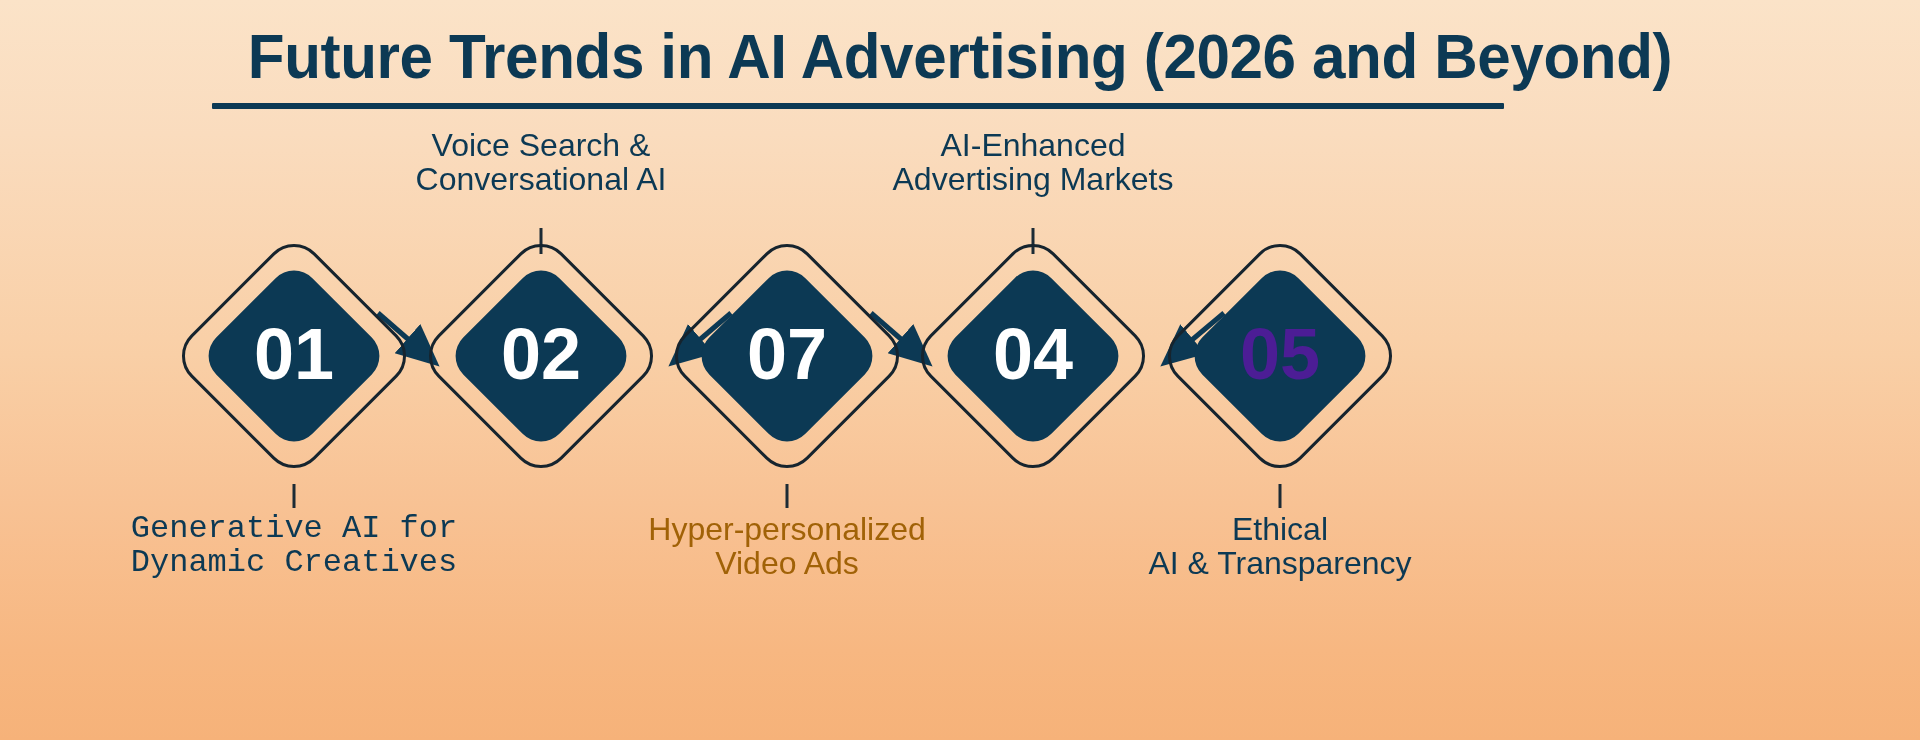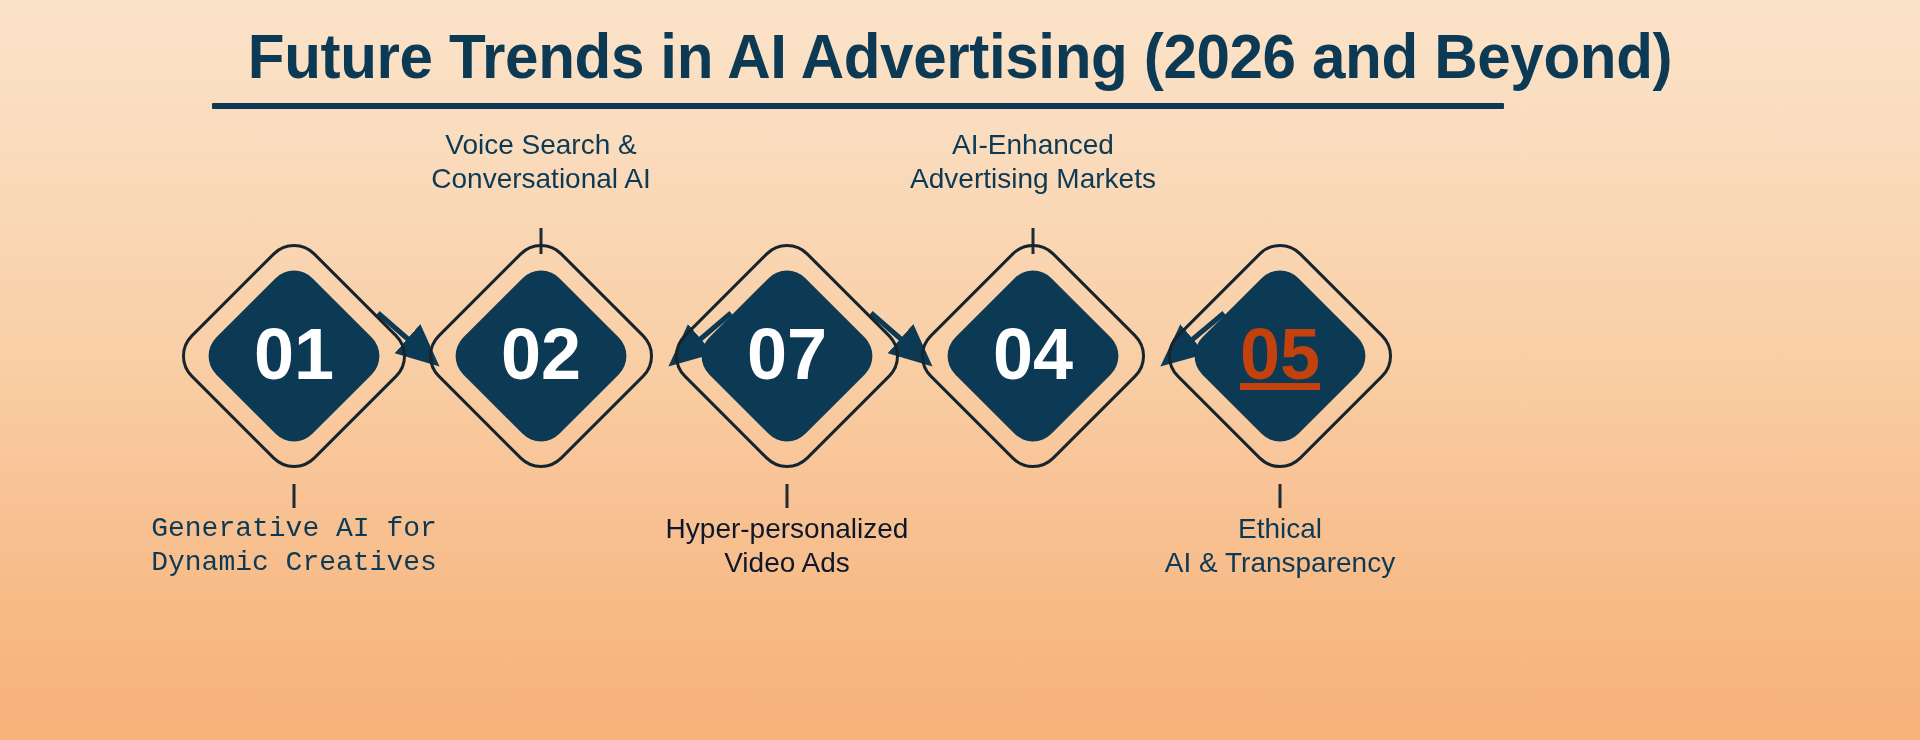--- a/index.html
+++ b/index.html
@@ -45,21 +45,21 @@
   .dia-num{
     position:absolute;width:160px;height:60px;left:-80px;top:-32px;
     color:#ffffff;font-size:72px;line-height:60px;font-weight:700;
     text-align:center;letter-spacing:0px;
     font-family:"Liberation Sans","DejaVu Sans",sans-serif;
   }
 
   
   .label{
     position:absolute;color:#0c3954;
-    font-size:28px;line-height:34px;font-weight:400;
+    font-size:32px;line-height:34px;font-weight:400;
     text-align:center;white-space:pre-line;
     font-family:"Liberation Sans","DejaVu Sans",sans-serif;
   }
   .label.above{transform:translate(-50%,-100%);}
   .label.below{transform:translate(-50%,0);}
 </style>
 </head>
 <body>
 
 <div id="stage">
@@ -109,29 +109,29 @@
           <div class="dia-num" style="color: rgb(255, 255, 255);">07</div>
         </div>
         <div class="node" style="left: 1033px; top: 356px;">
           <div class="dia-outer" style="border-color: rgb(22, 36, 46);"></div>
           <div class="dia-inner" style="background: rgb(12, 57, 84);"></div>
           <div class="dia-num" style="color: rgb(255, 255, 255);">04</div>
         </div>
         <div class="node" style="left: 1280px; top: 356px;">
           <div class="dia-outer" style="border-color: rgb(22, 36, 46);"></div>
           <div class="dia-inner" style="background: rgb(12, 57, 84);"></div>
-          <div class="dia-num" style="color: #c2410c; text-decoration: underline;">05</div>
+          <div class="dia-num" style="color: #4c1d95;">05</div>
         </div>
       </div>
     <div id="labels">
         <div class="label below" style="left: 294px; top: 512px; color: rgb(12, 57, 84); font-family: Liberation Mono, monospace;">Generative AI for
 Dynamic Creatives</div>
         <div class="label above" style="left: 541px; top: 196px; color: rgb(12, 57, 84);">Voice Search &amp;
 Conversational AI</div>
-        <div class="label below" style="left: 787px; top: 512px; color: #0f172a;">Hyper-personalized
+        <div class="label below" style="left: 787px; top: 512px; color: #a16207;">Hyper-personalized
 Video Ads</div>
         <div class="label above" style="left: 1033px; top: 196px; color: rgb(12, 57, 84);">AI-Enhanced
 Advertising Markets</div>
         <div class="label below" style="left: 1280px; top: 512px; color: rgb(12, 57, 84);">Ethical
 AI &amp; Transparency</div>
       </div>
   </div>
 
 </div>
 

